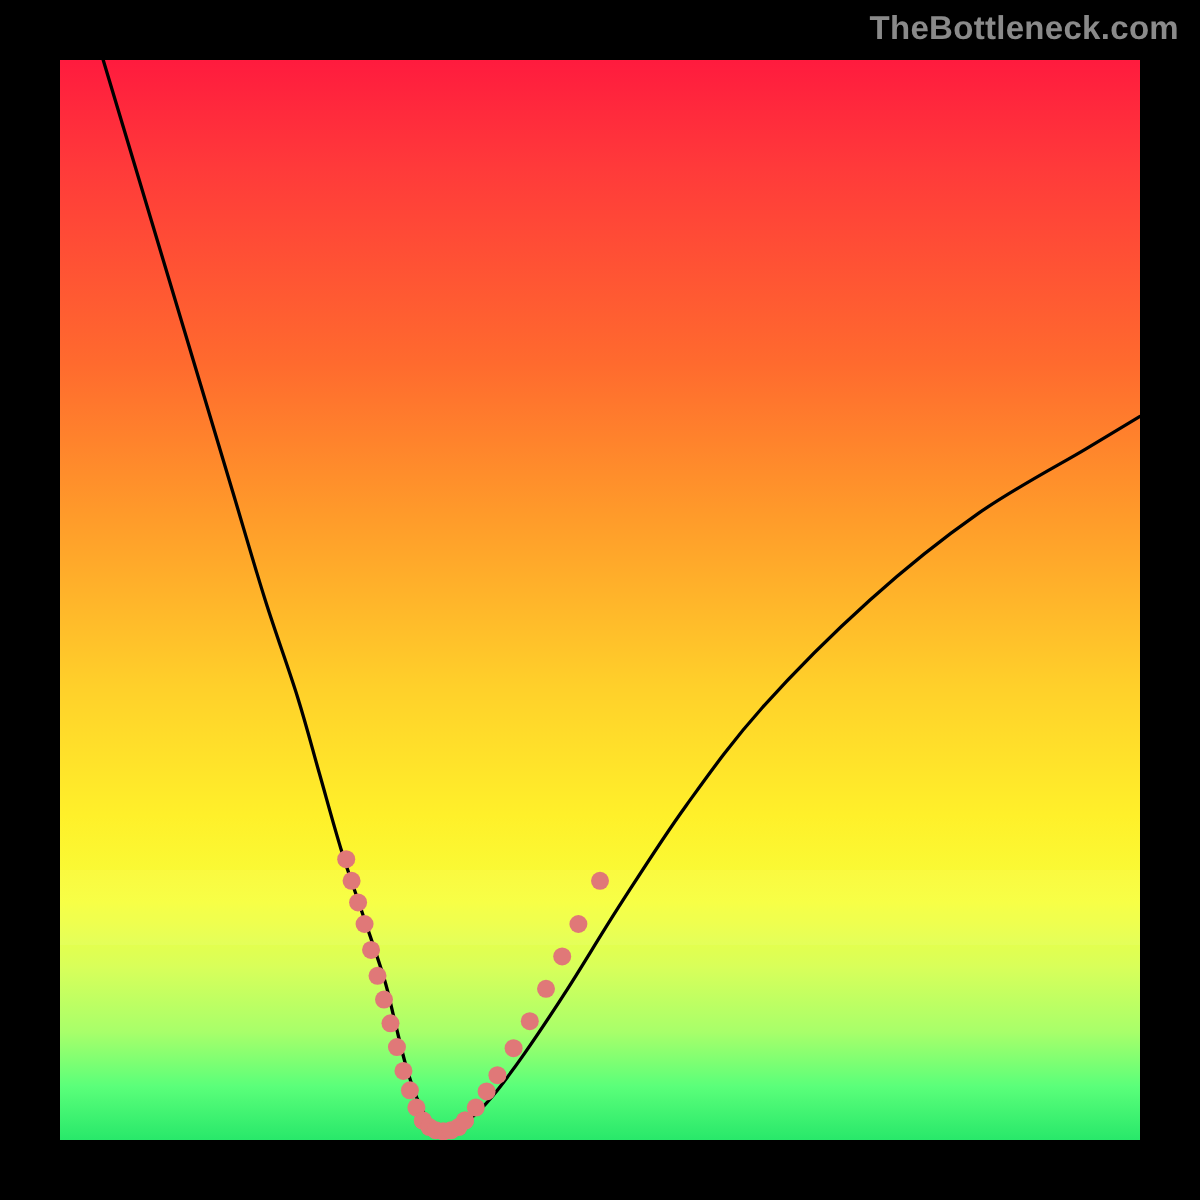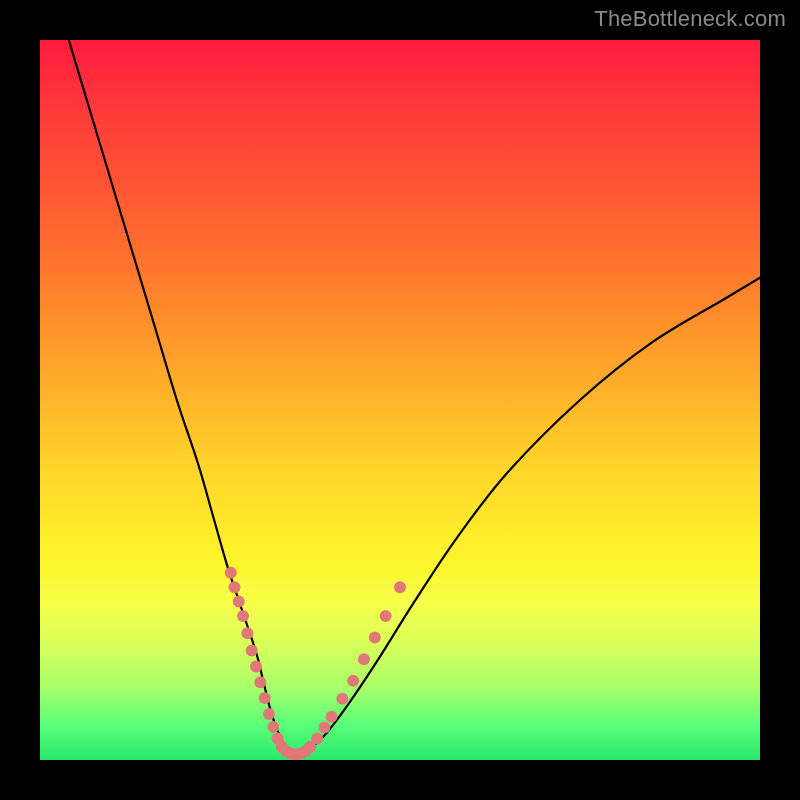--- a/index.html
+++ b/index.html
@@ -15,21 +15,21 @@
     height: 800px;
     background: #000;
     position: relative;
   }
   .watermark {
     position: absolute;
     top: 6px;
     right: 14px;
     color: #8a8a8a;
     font-size: 22px;
-    font-weight: 400;
+    font-weight: 700;
     z-index: 30;
     letter-spacing: 0.2px;
   }
   .plot {
     position: absolute;
     left: 40px;
     top: 40px;
     width: 720px;
     height: 720px;
     overflow: hidden;

